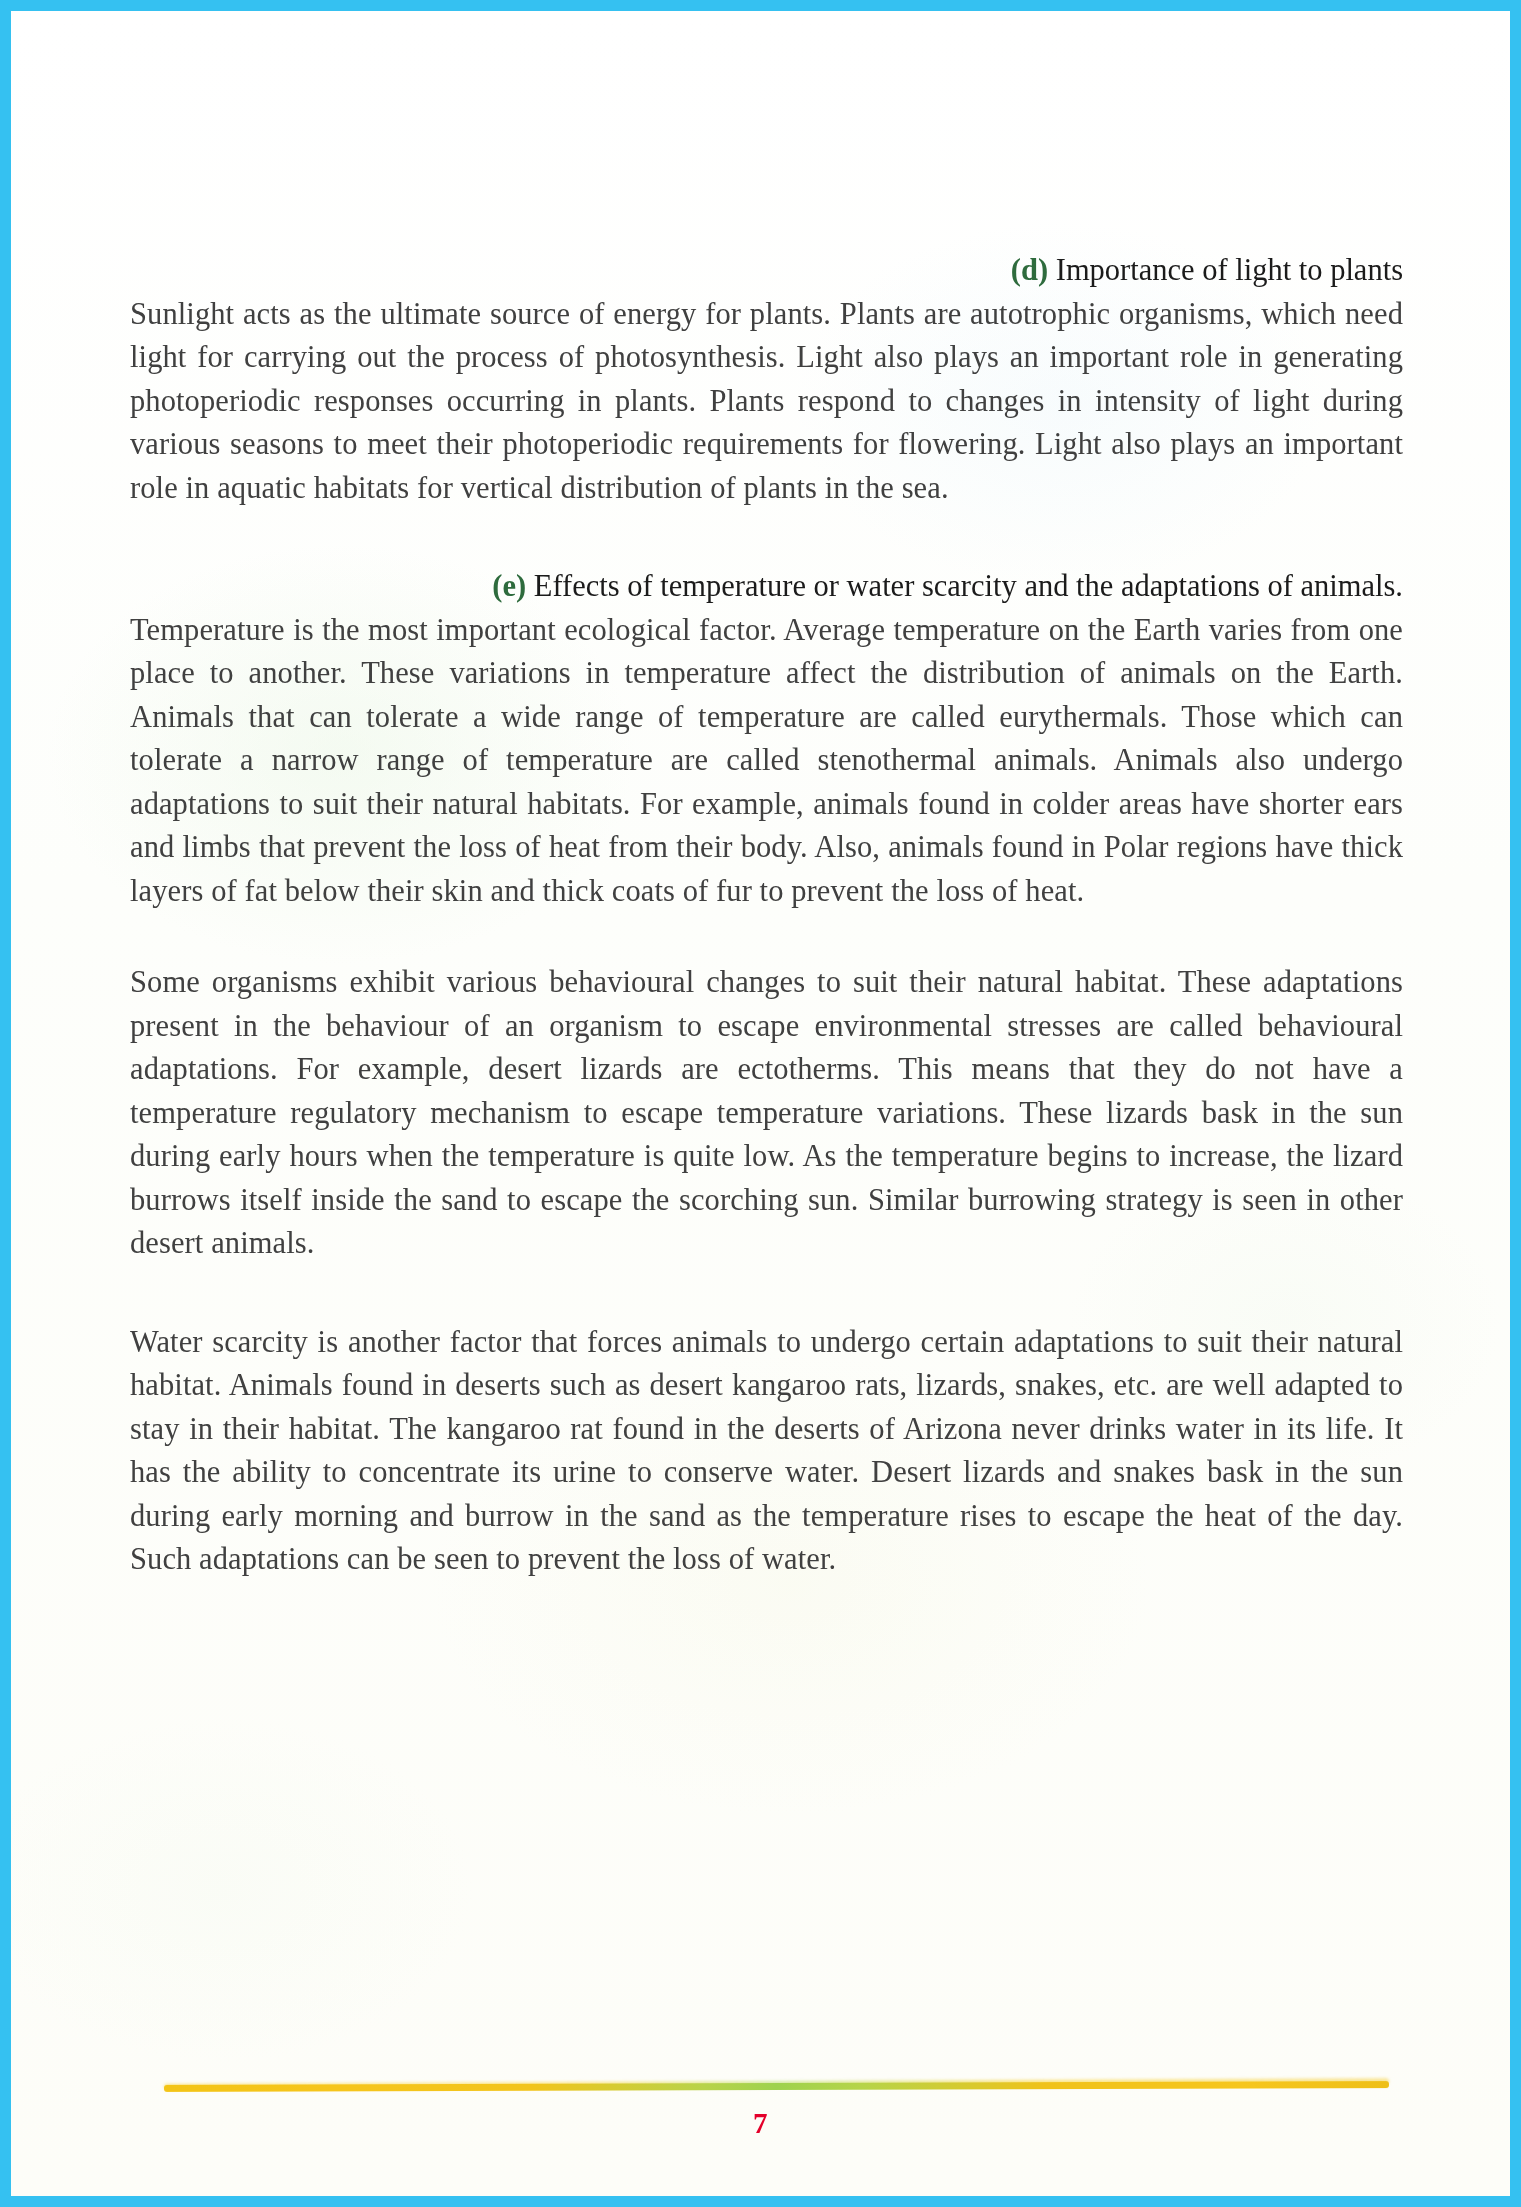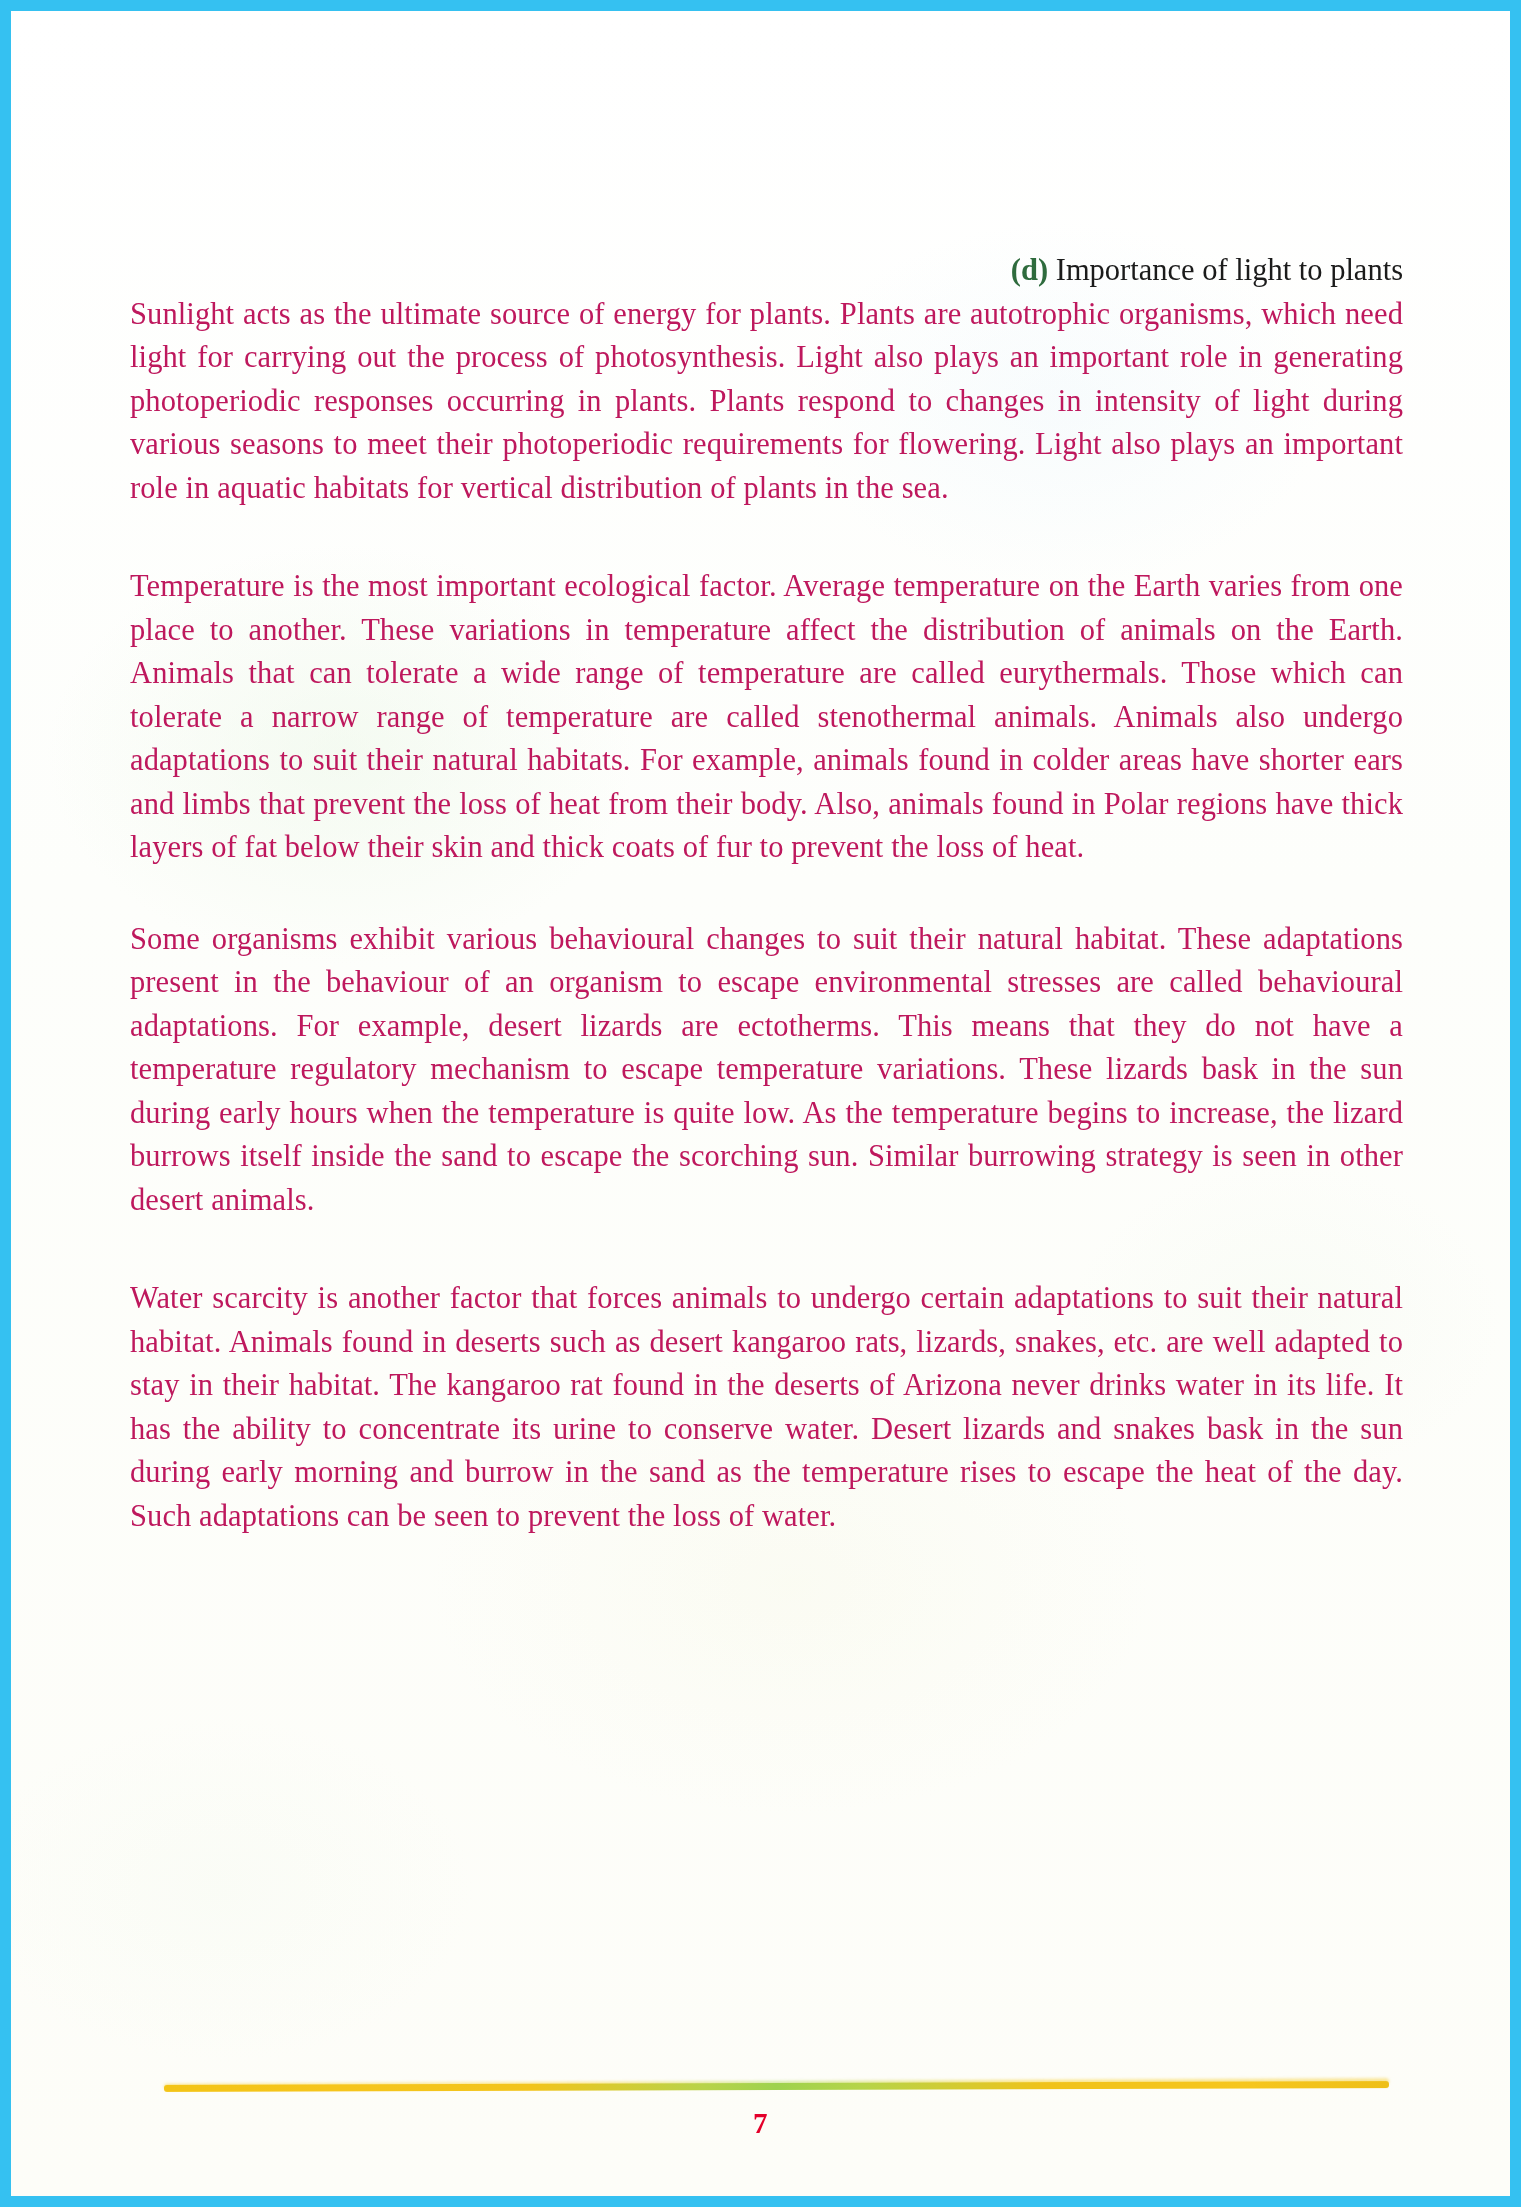--- a/index.html
+++ b/index.html
@@ -42,21 +42,21 @@
     width: 1273px;
   }
 
   .para {
     margin: 0;
     text-align: justify;
     text-justify: inter-word;
     font-size: 30.5px;
     line-height: 43.5px;
     letter-spacing: 0.1px;
-    color: #be185d;
+    color: #404040;
   }
 
   .para.last-line-left { text-align-last: left; }
 
   .heading-line {
     margin: 0;
     font-size: 30.5px;
     line-height: 43.5px;
     text-align: right;
     color: #1b1b1b;
@@ -135,20 +135,21 @@
 
   <div id="paper-texture"></div>
 
   <div id="content">
 
     <p class="heading-line"><span class="label">(d)</span> <span>Importance of light to plants</span></p>
     <p class="para last-line-left">Sunlight acts as the ultimate source of energy for plants. Plants are autotrophic organisms, which need light for carrying out the process of photosynthesis. Light also plays an important role in generating photoperiodic responses occurring in plants. Plants respond to changes in intensity of light during various seasons to meet their photoperiodic requirements for flowering. Light also plays an important role in aquatic habitats for vertical distribution of plants in the sea.</p>
 
     <div class="gap-lg"></div>
 
+    <p class="heading-line"><span class="label">(e)</span> <span>Effects of temperature or water scarcity and the adaptations of animals.</span></p>
     <p class="para last-line-left">Temperature is the most important ecological factor. Average temperature on the Earth varies from one place to another. These variations in temperature affect the distribution of animals on the Earth. Animals that can tolerate a wide range of temperature are called eurythermals. Those which can tolerate a narrow range of temperature are called stenothermal animals. Animals also undergo adaptations to suit their natural habitats. For example, animals found in colder areas have shorter ears and limbs that prevent the loss of heat from their body. Also, animals found in Polar regions have thick layers of fat below their skin and thick coats of fur to prevent the loss of heat.</p>
 
     <div class="gap-md"></div>
 
     <p class="para last-line-left">Some organisms exhibit various behavioural changes to suit their natural habitat. These adaptations present in the behaviour of an organism to escape environmental stresses are called behavioural adaptations. For example, desert lizards are ectotherms. This means that they do not have a temperature regulatory mechanism to escape temperature variations. These lizards bask in the sun during early hours when the temperature is quite low. As the temperature begins to increase, the lizard burrows itself inside the sand to escape the scorching sun. Similar burrowing strategy is seen in other desert animals.</p>
 
     <div class="gap-lg"></div>
 
     <p class="para last-line-left">Water scarcity is another factor that forces animals to undergo certain adaptations to suit their natural habitat. Animals found in deserts such as desert kangaroo rats, lizards, snakes, etc. are well adapted to stay in their habitat. The kangaroo rat found in the deserts of Arizona never drinks water in its life. It has the ability to concentrate its urine to conserve water. Desert lizards and snakes bask in the sun during early morning and burrow in the sand as the temperature rises to escape the heat of the day. Such adaptations can be seen to prevent the loss of water.</p>
 

